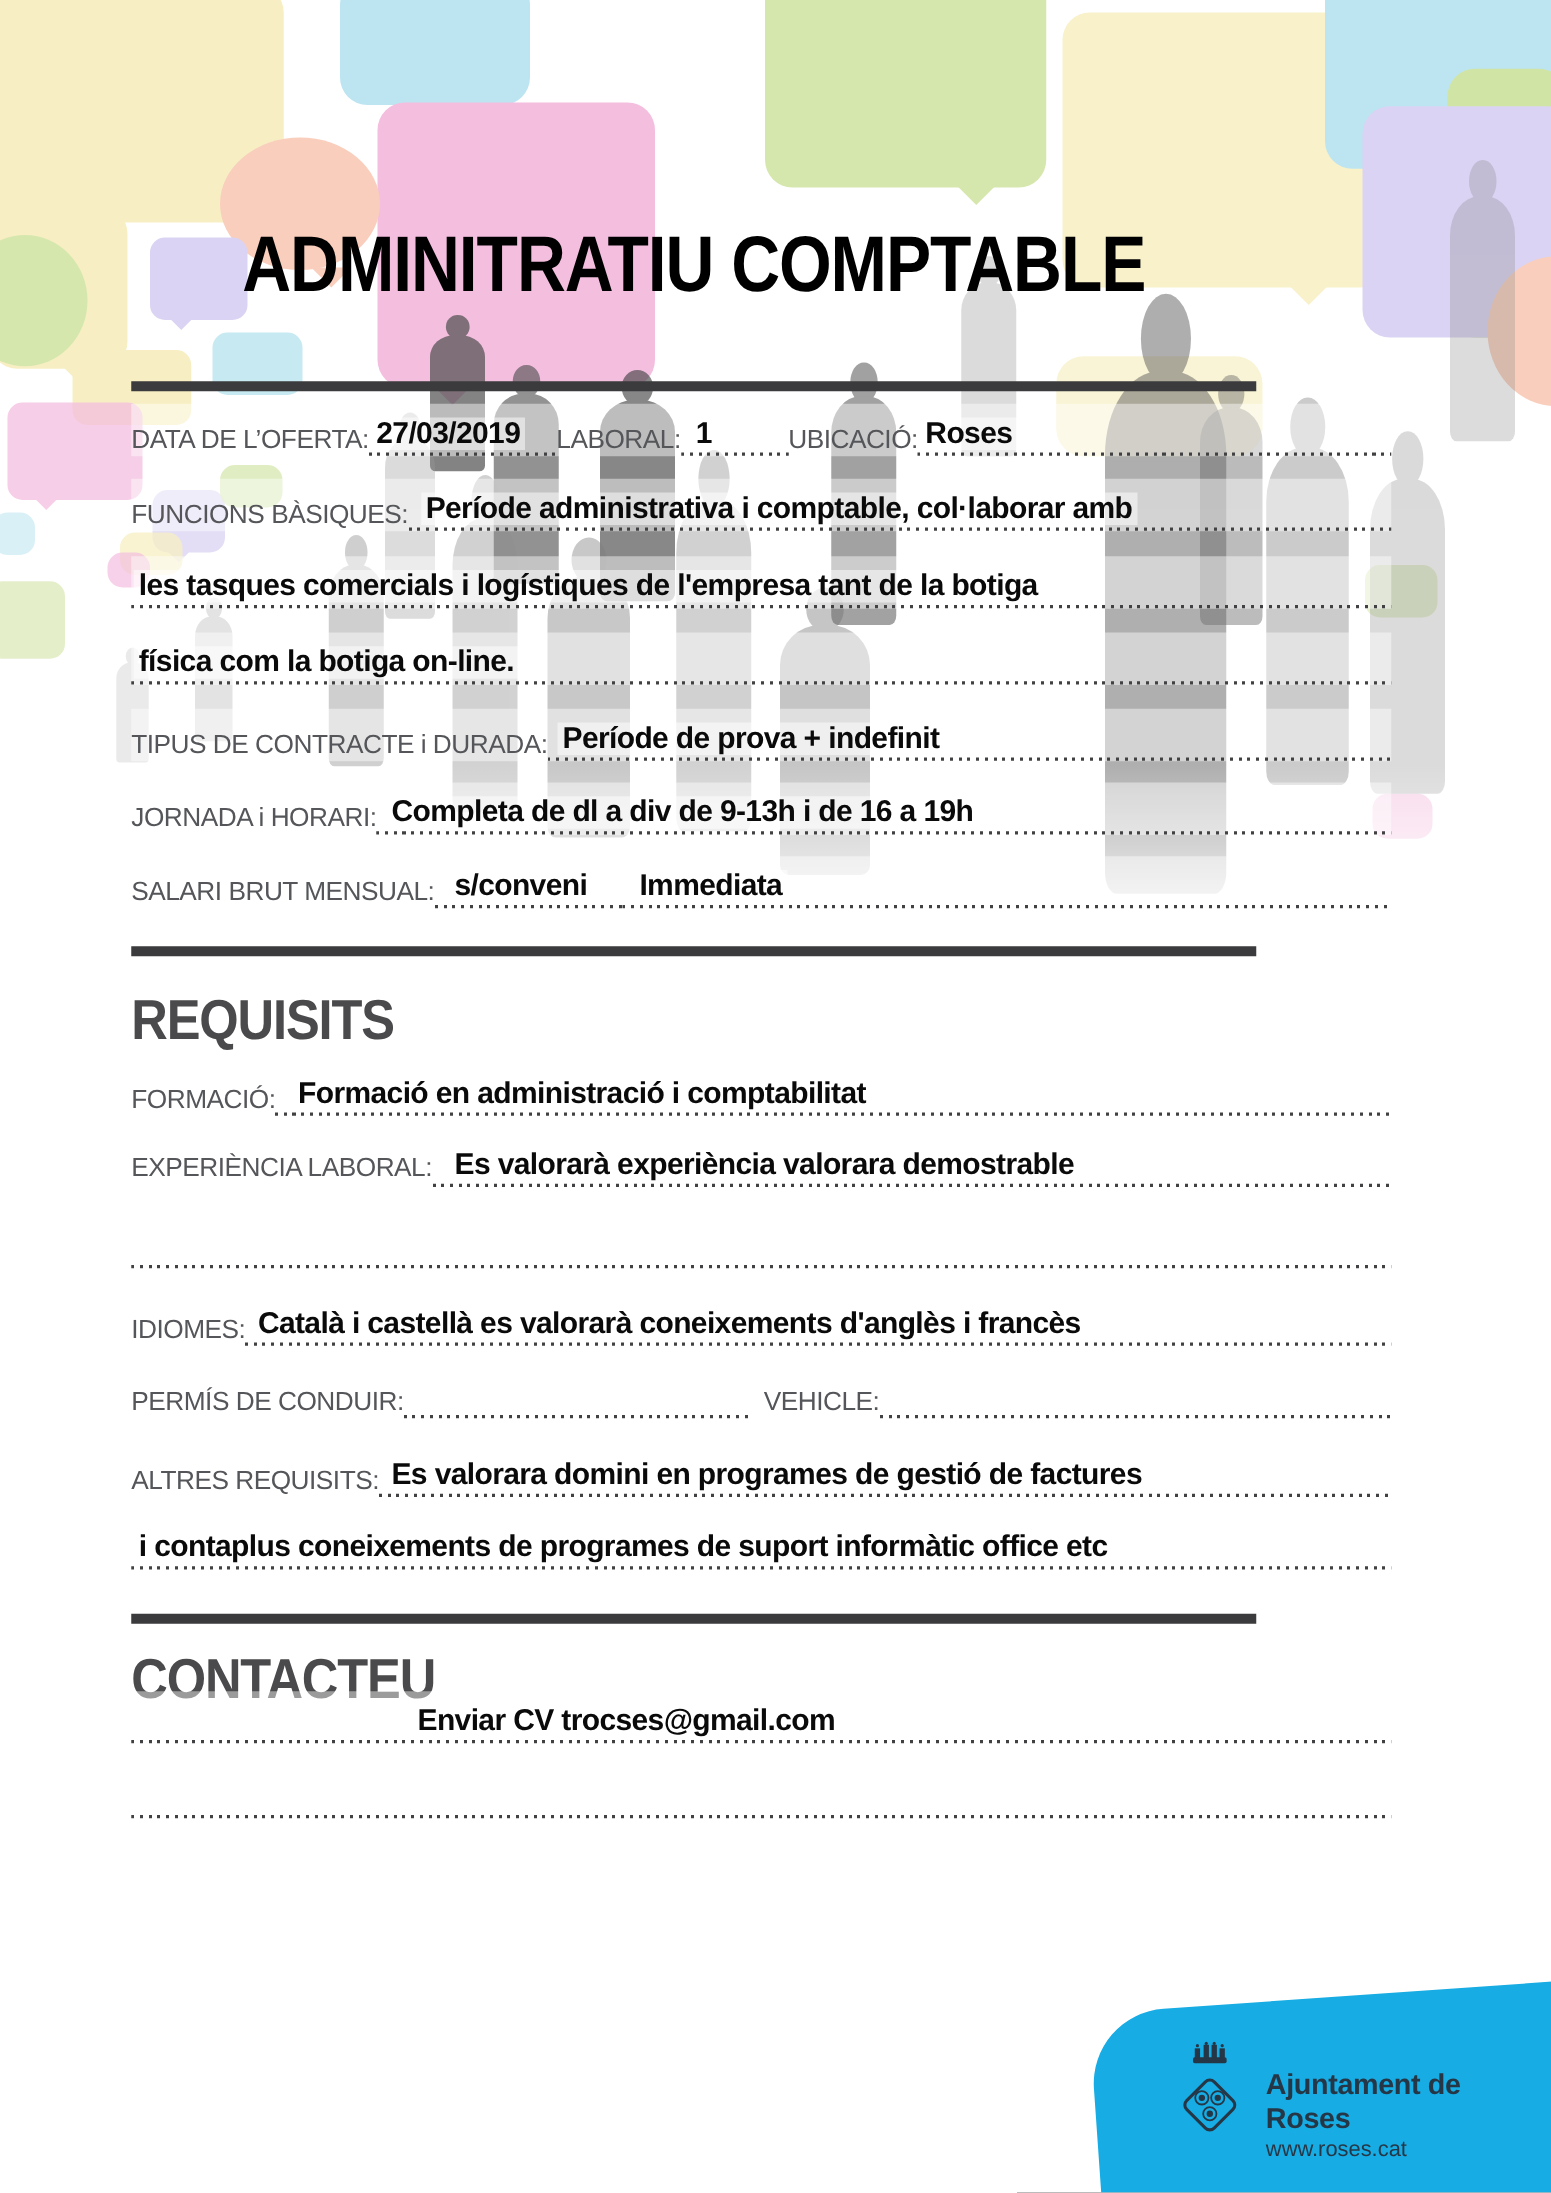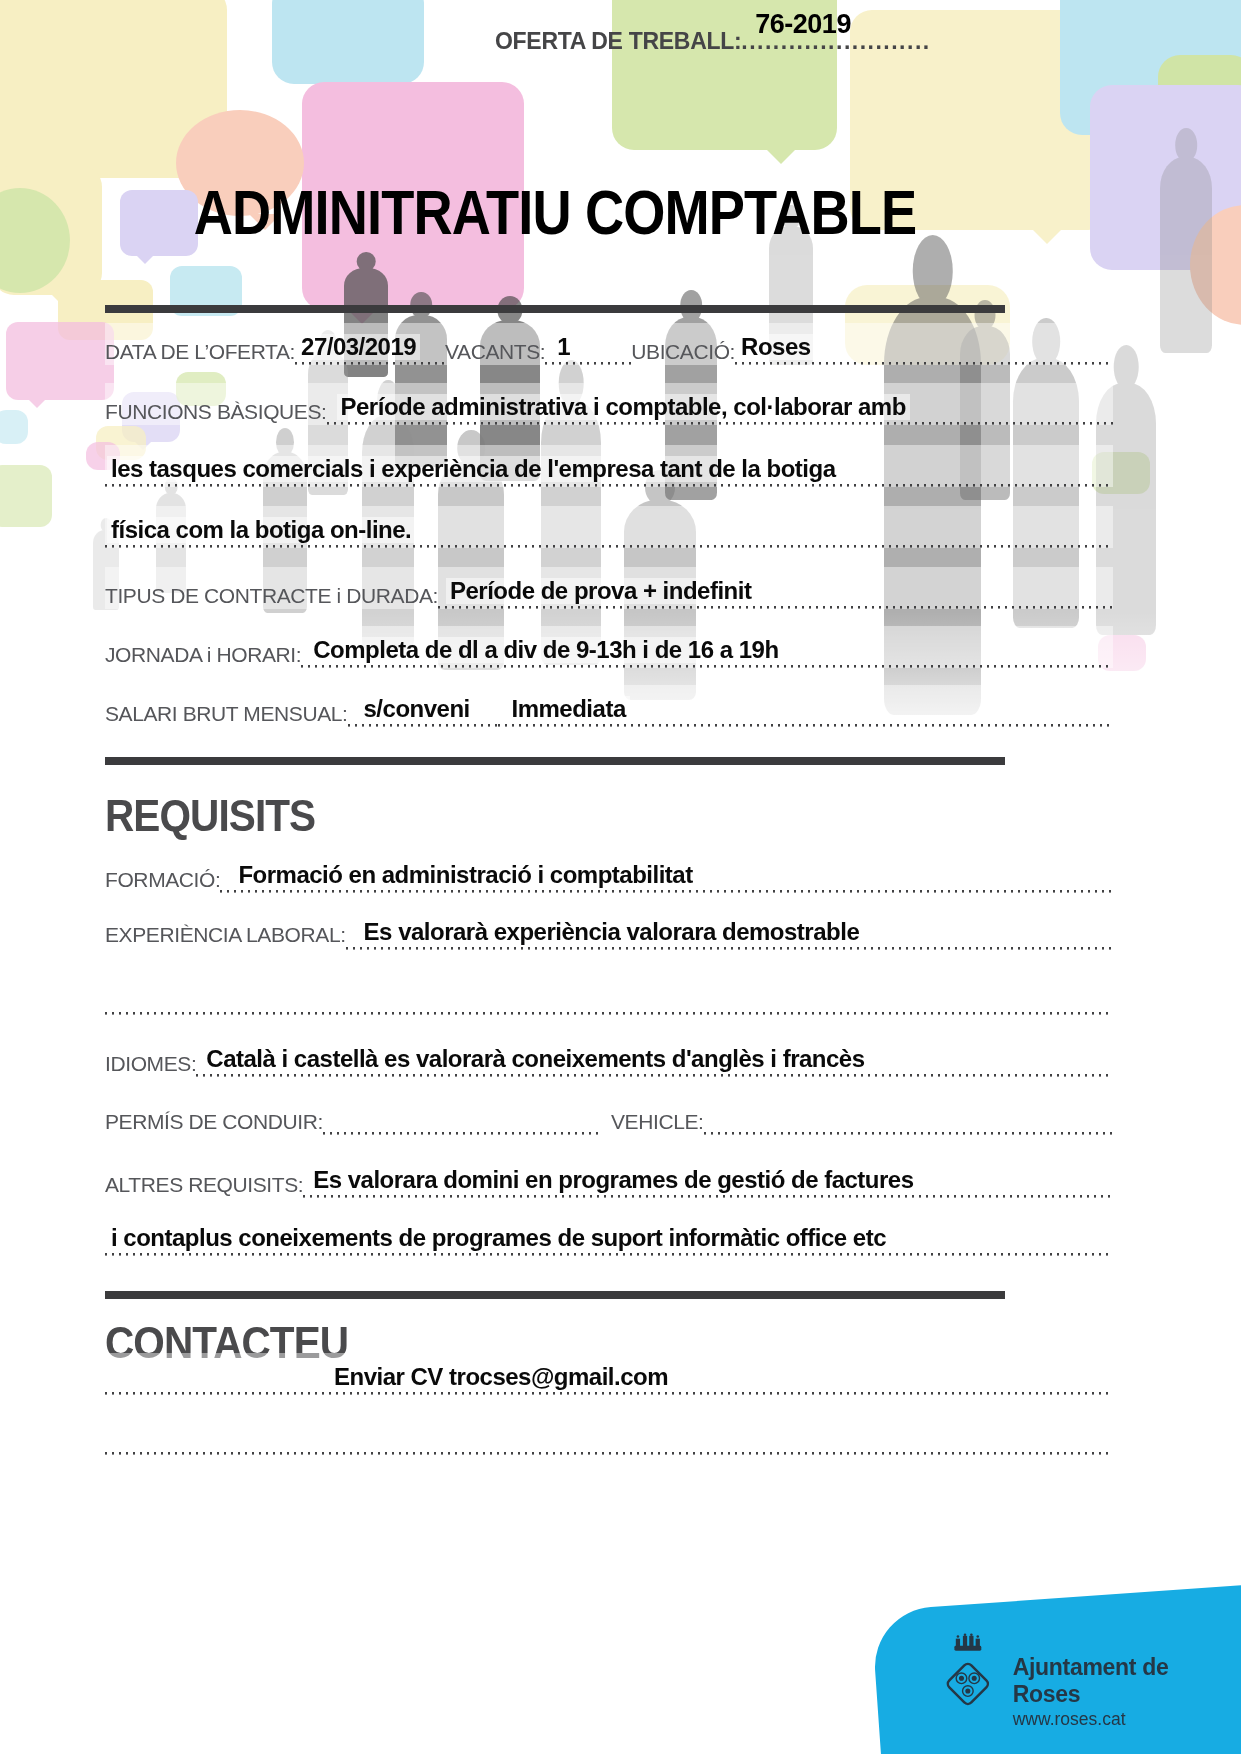--- a/index.html
+++ b/index.html
@@ -97,56 +97,49 @@
   <div class="sil" style="left:352px;top:380px;width:72px;height:270px;color:#8f8f8f;opacity:.4;"></div>
   <div class="sil" style="left:425px;top:430px;width:92px;height:240px;color:#7d7d7d;opacity:.42;"></div>
   <div class="sil" style="left:530px;top:360px;width:82px;height:305px;color:#888888;opacity:.38;"></div>
   <div class="sil" style="left:610px;top:470px;width:100px;height:230px;color:#707070;opacity:.4;"></div>
   <div class="sil" style="left:150px;top:478px;width:42px;height:115px;color:#a5a5a5;opacity:.3;"></div>
   <div class="sil" style="left:88px;top:518px;width:36px;height:92px;color:#b0b0b0;opacity:.25;"></div>
   <div class="sil" style="left:950px;top:300px;width:70px;height:200px;color:#6a6a6a;opacity:.45;"></div>
   <div class="sil" style="left:1150px;top:128px;width:72px;height:225px;color:#8a8a8a;opacity:.3;"></div>
   <div class="fade"></div>
 
-  <div class="offer-row">
-    <span class="offer-label">OFERTA DE TREBALL:</span>
-    <span class="hdotwrap">
-      <span class="hdots">........................</span>
-      <span class="hnum">76-2019</span>
-    </span>
-  </div>
 
   <div class="title"><span>ADMINITRATIU COMPTABLE</span></div>
 
   <div class="rule" style="top:305px;"></div>
 
   <div class="row" style="top:323px;">
     <span class="lab">DATA DE L’OFERTA:</span>
     <span class="line" style="width:150px;">
         <span class="value" style="left:2px;">27/03/2019</span>
       </span>
-    <span class="lab">VACANTS:</span>
+    <span class="lab">LABORAL:</span>
     <span class="line" style="width:86px;">
         <span class="value" style="left:8px;">1</span>
       </span>
     <span class="lab">UBICACIÓ:</span>
     <span class="line fill">
         <span class="value" style="left:2px;">Roses</span>
       </span>
   </div>
 
   <div class="row" style="top:383px;">
     <span class="lab">FUNCIONS BÀSIQUES:</span>
     <span class="line fill">
         <span class="value" style="left:10px;">Període administrativa i comptable, col·laborar amb</span>
       </span>
   </div>
   <div class="row" style="top:445px;">
     <span class="line fill">
-        <span class="value" style="left:2px;">les tasques comercials i experiència de l'empresa tant de la botiga</span>
+        <span class="value" style="left:2px;">les tasques comercials i logístiques de l'empresa tant de la botiga</span>
       </span>
   </div>
   <div class="row" style="top:506px;">
     <span class="line fill">
         <span class="value" style="left:2px;">física com la botiga on-line.</span>
       </span>
   </div>
 
   <div class="row" style="top:567px;">
     <span class="lab">TIPUS  DE CONTRACTE i DURADA:</span>

